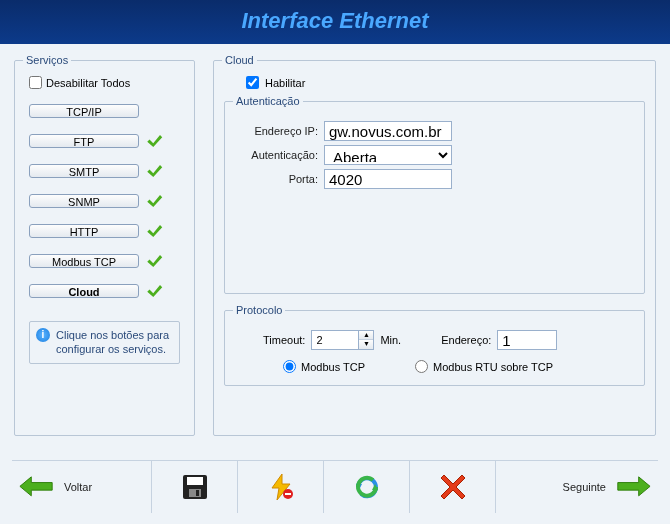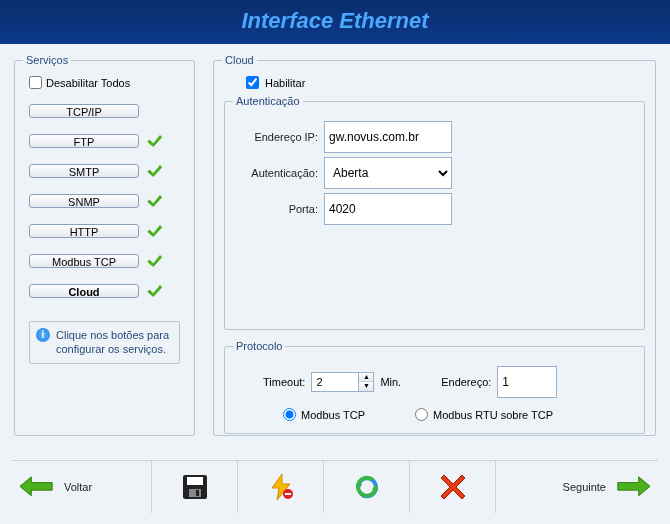--- a/index.html
+++ b/index.html
@@ -106,24 +106,24 @@
     align-items: center;
     margin: 4px 0;
   }
   .form-row label {
     width: 85px;
     text-align: right;
     margin-right: 6px;
     color: #222;
   }
   input[type=text], select {
-    height: 32px;
+    height: 20px;
     border: 1px solid #9ab0cc;
     padding: 2px 4px;
-    font-size: 12px;
+    font-size: 15px;
     background: #fff;
   }
   .ip-input { width: 128px; }
   .auth-select { width: 128px; }
   .port-input { width: 128px; }
   .proto-fs { margin-top: 10px; }
   .proto-top {
     display: flex;
     align-items: center;
     gap: 6px;

